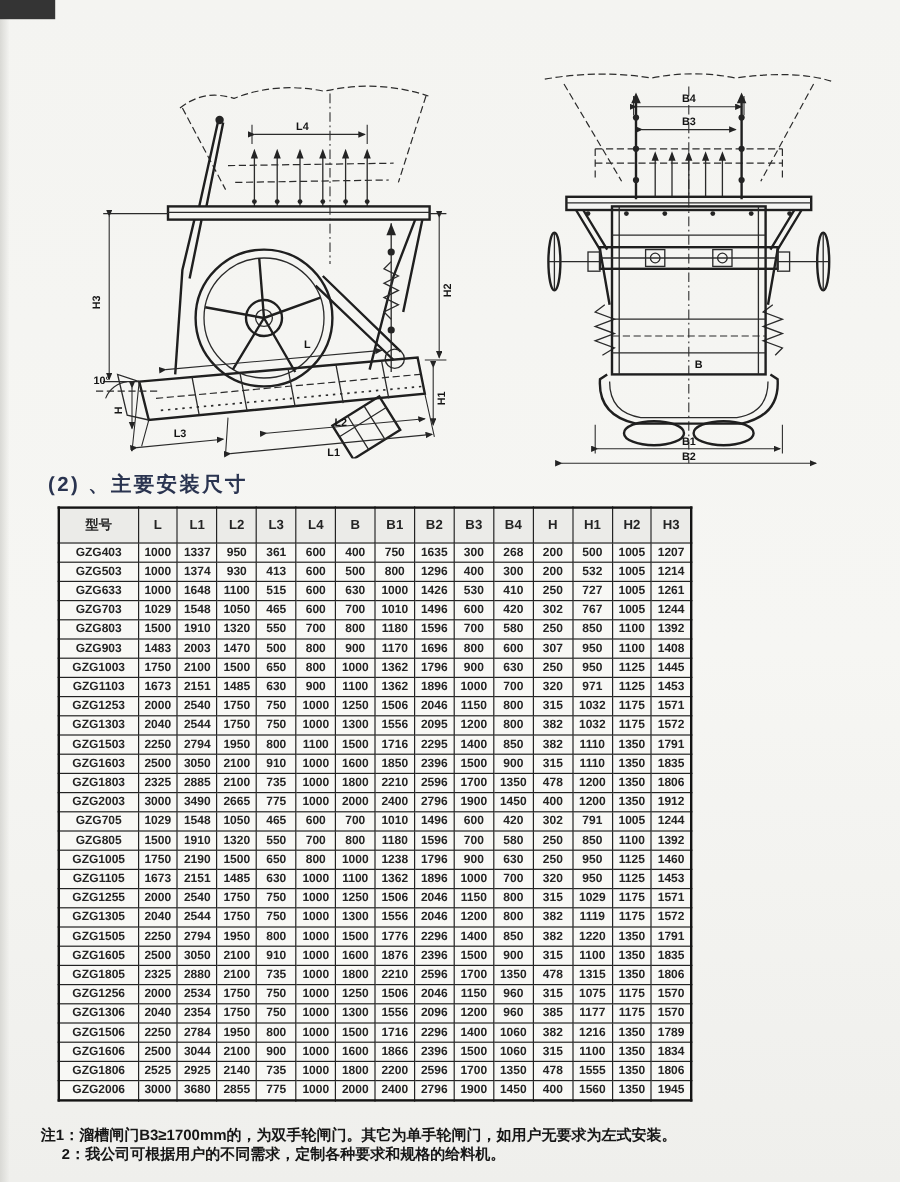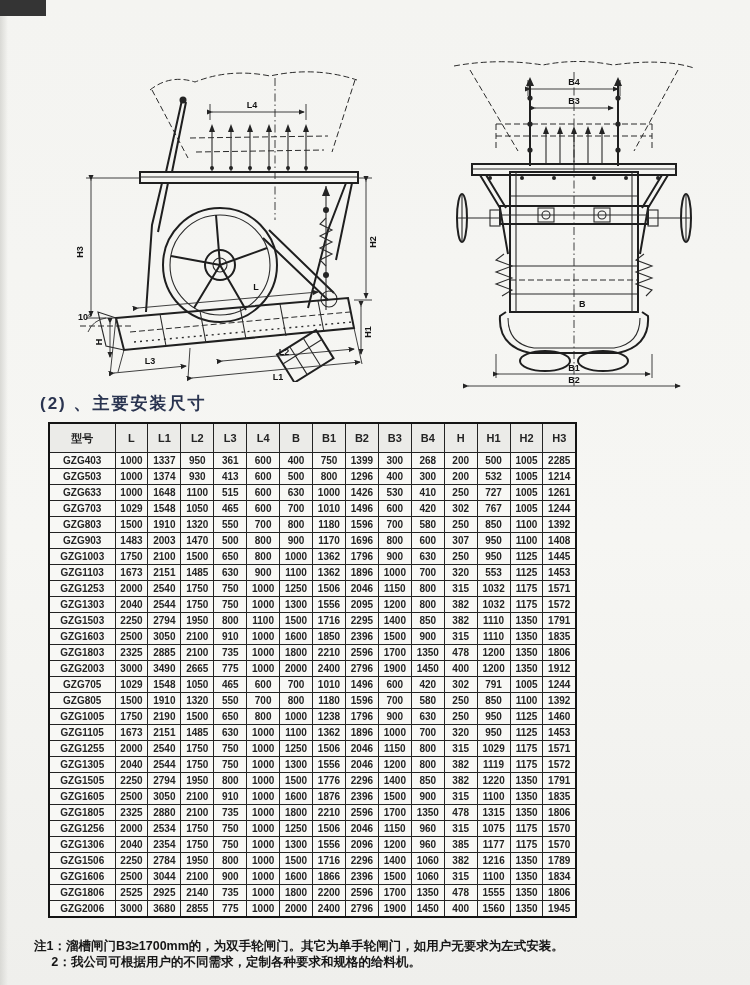--- a/index.html
+++ b/index.html
@@ -273,27 +273,27 @@
     <tbody>
         <tr>
           <td>GZG403</td>
           <td>1000</td>
           <td>1337</td>
           <td>950</td>
           <td>361</td>
           <td>600</td>
           <td>400</td>
           <td>750</td>
-          <td>1399</td>
+          <td>1635</td>
           <td>300</td>
           <td>268</td>
           <td>200</td>
           <td>500</td>
           <td>1005</td>
-          <td>2285</td>
+          <td>1207</td>
         </tr>
         <tr>
           <td>GZG503</td>
           <td>1000</td>
           <td>1374</td>
           <td>930</td>
           <td>413</td>
           <td>600</td>
           <td>500</td>
           <td>800</td>
@@ -396,21 +396,21 @@
           <td>2151</td>
           <td>1485</td>
           <td>630</td>
           <td>900</td>
           <td>1100</td>
           <td>1362</td>
           <td>1896</td>
           <td>1000</td>
           <td>700</td>
           <td>320</td>
-          <td>553</td>
+          <td>971</td>
           <td>1125</td>
           <td>1453</td>
         </tr>
         <tr>
           <td>GZG1253</td>
           <td>2000</td>
           <td>2540</td>
           <td>1750</td>
           <td>750</td>
           <td>1000</td>

